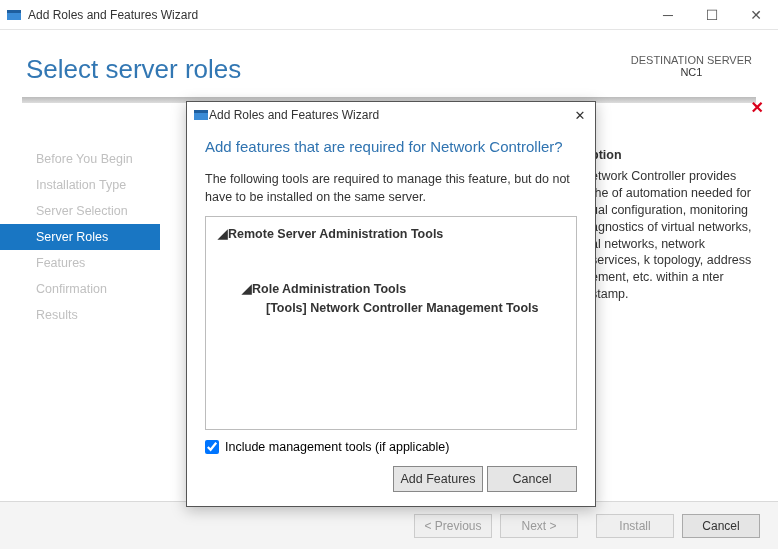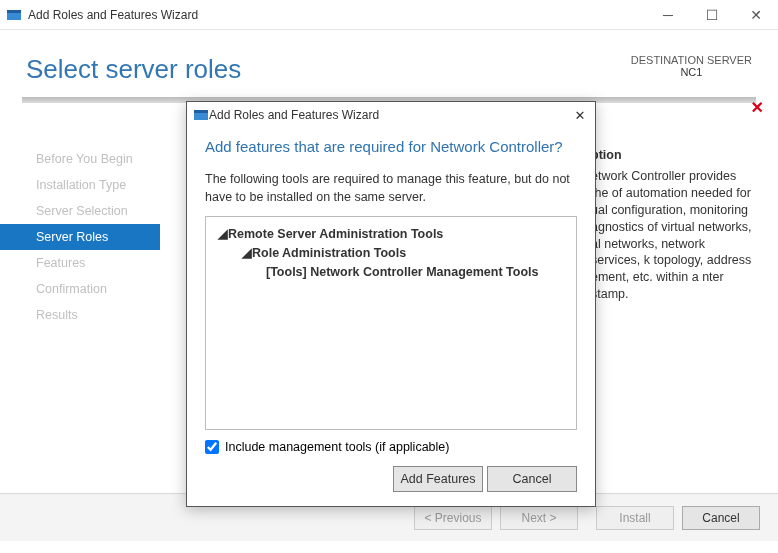--- a/index.html
+++ b/index.html
@@ -26,35 +26,35 @@
 .nav div { padding: 6px 10px 6px 36px; font-size: 12.5px; color: #c0c0c0; }
 .nav div.active { background: #1976c3; color: #fff; }
 
 .content { flex: 1; padding: 14px 22px; font-size: 12.5px; color: #333; }
 .descbox { position: absolute; right: 22px; top: 14px; width: 165px; font-size: 12.5px; color: #333; }
 .descbox h4 { font-weight: 600; margin-bottom: 6px; font-size: 12.5px; }
 .descbox p { line-height: 1.35; }
 
 .rolesframe { position: absolute; left: 198px; bottom: 12px; width: 370px; height: 14px; border: 1px solid #bcbcbc; border-top: none; }
 
-.footer { position: absolute; bottom: 12px; left: 0; right: 0; height: 48px; border-top: 1px solid #d9d9d9; background: #f4f4f4; display: flex; align-items: center; justify-content: flex-end; padding-right: 18px; gap: 8px; }
+.footer { position: absolute; bottom: 4px; left: 0; right: 0; height: 48px; border-top: 1px solid #d9d9d9; background: #f4f4f4; display: flex; align-items: center; justify-content: flex-end; padding-right: 18px; gap: 8px; }
 .footer button { min-width: 78px; height: 24px; font-size: 12px; background: #e5e5e5; border: 1px solid #aaa; color: #333; }
 .footer button.disabled { color: #9a9a9a; border-color: #ccc; background: #efefef; }
 
 
 .modal { position: absolute; left: 186px; top: 71px; width: 410px; height: 406px; background: #fff; border: 1px solid #555; box-shadow: 0 3px 14px rgba(0,0,0,0.25); display: flex; flex-direction: column; }
 .modal .mtitlebar { height: 26px; display: flex; align-items: center; padding: 0 4px 0 6px; }
 .modal .mtitlebar .title { font-size: 12px; flex: 1; color: #333; }
 .modal .mtitlebar .close { width: 22px; height: 22px; display: flex; align-items: center; justify-content: center; font-size: 13px; color: #333; }
 .modal .mbody { padding: 10px 18px 14px 18px; flex: 1; display: flex; flex-direction: column; }
 .modal h2 { color: #2f73b0; font-size: 15px; font-weight: 400; margin-bottom: 16px; }
 .modal .explain { font-size: 12.5px; color: #333; line-height: 1.4; margin-bottom: 10px; }
 .treebox { border: 1px solid #bcbcbc; flex: 1; padding: 8px 10px; font-size: 12.5px; color: #333; line-height: 1.5; overflow: auto; font-weight: bold; }
 .treebox .lvl1 { padding-left: 2px; }
-.treebox .lvl2 { padding-left: 26px; }
+.treebox .lvl2 { padding-left: 26px; margin-top: 36px; }
 .treebox .lvl3 { padding-left: 50px; }
 .tri { display: inline-block; width: 10px; }
 .chkrow { display: flex; align-items: center; gap: 6px; margin: 10px 0 12px 0; font-size: 12.5px; }
 .chkrow input { width: 14px; height: 14px; }
 .mbtns { display: flex; justify-content: flex-end; gap: 4px; }
 .mbtns button { min-width: 90px; height: 26px; font-size: 12.5px; background: #e5e5e5; border: 1px solid #888; color: #333; }
 
 .wicon svg, .micon svg { display: block; }
 </style>
 </head>

